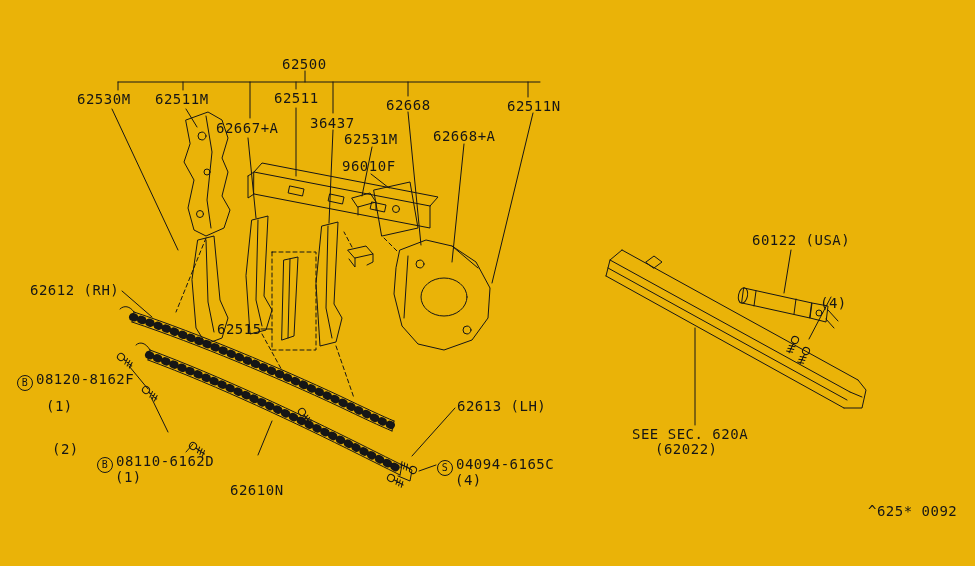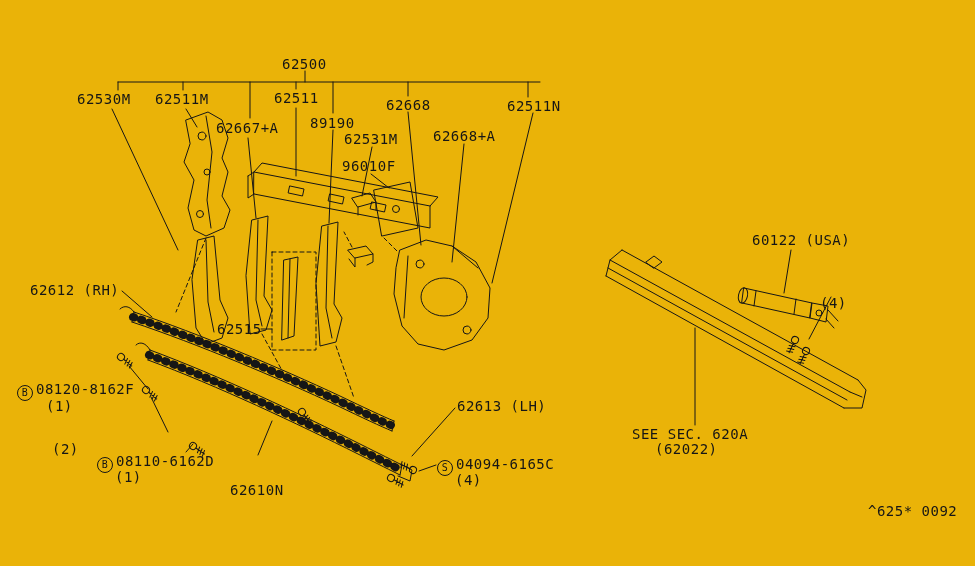--- a/index.html
+++ b/index.html
@@ -193,28 +193,28 @@
     </g>
   </svg>
 
   <div class="lbl" style="left:282px;top:57px">62500</div>
   <div class="lbl" style="left:77px;top:92px">62530M</div>
   <div class="lbl" style="left:155px;top:92px">62511M</div>
   <div class="lbl" style="left:274px;top:91px">62511</div>
   <div class="lbl" style="left:386px;top:98px">62668</div>
   <div class="lbl" style="left:507px;top:99px">62511N</div>
   <div class="lbl" style="left:216px;top:121px">62667+A</div>
-  <div class="lbl" style="left:310px;top:116px">89190</div>
+  <div class="lbl" style="left:310px;top:116px">36437</div>
   <div class="lbl" style="left:344px;top:132px">62531M</div>
   <div class="lbl" style="left:433px;top:129px">62668+A</div>
   <div class="lbl" style="left:342px;top:159px">96010F</div>
   <div class="lbl" style="left:30px;top:283px">62612 (RH)</div>
   <div class="lbl" style="left:217px;top:322px">62515</div>
 
-  <div class="lbl" style="left:17px;top:382px">
+  <div class="lbl" style="left:17px;top:372px">
     <span class="circ">B</span><span>08120-8162F</span>
   </div>
   <div class="lbl" style="left:46px;top:399px">(1)</div>
 
   <div class="lbl" style="left:52px;top:442px">(2)</div>
 
   <div class="lbl" style="left:97px;top:454px">
     <span class="circ">B</span><span>08110-6162D</span>
   </div>
   <div class="lbl" style="left:115px;top:470px">(1)</div>

